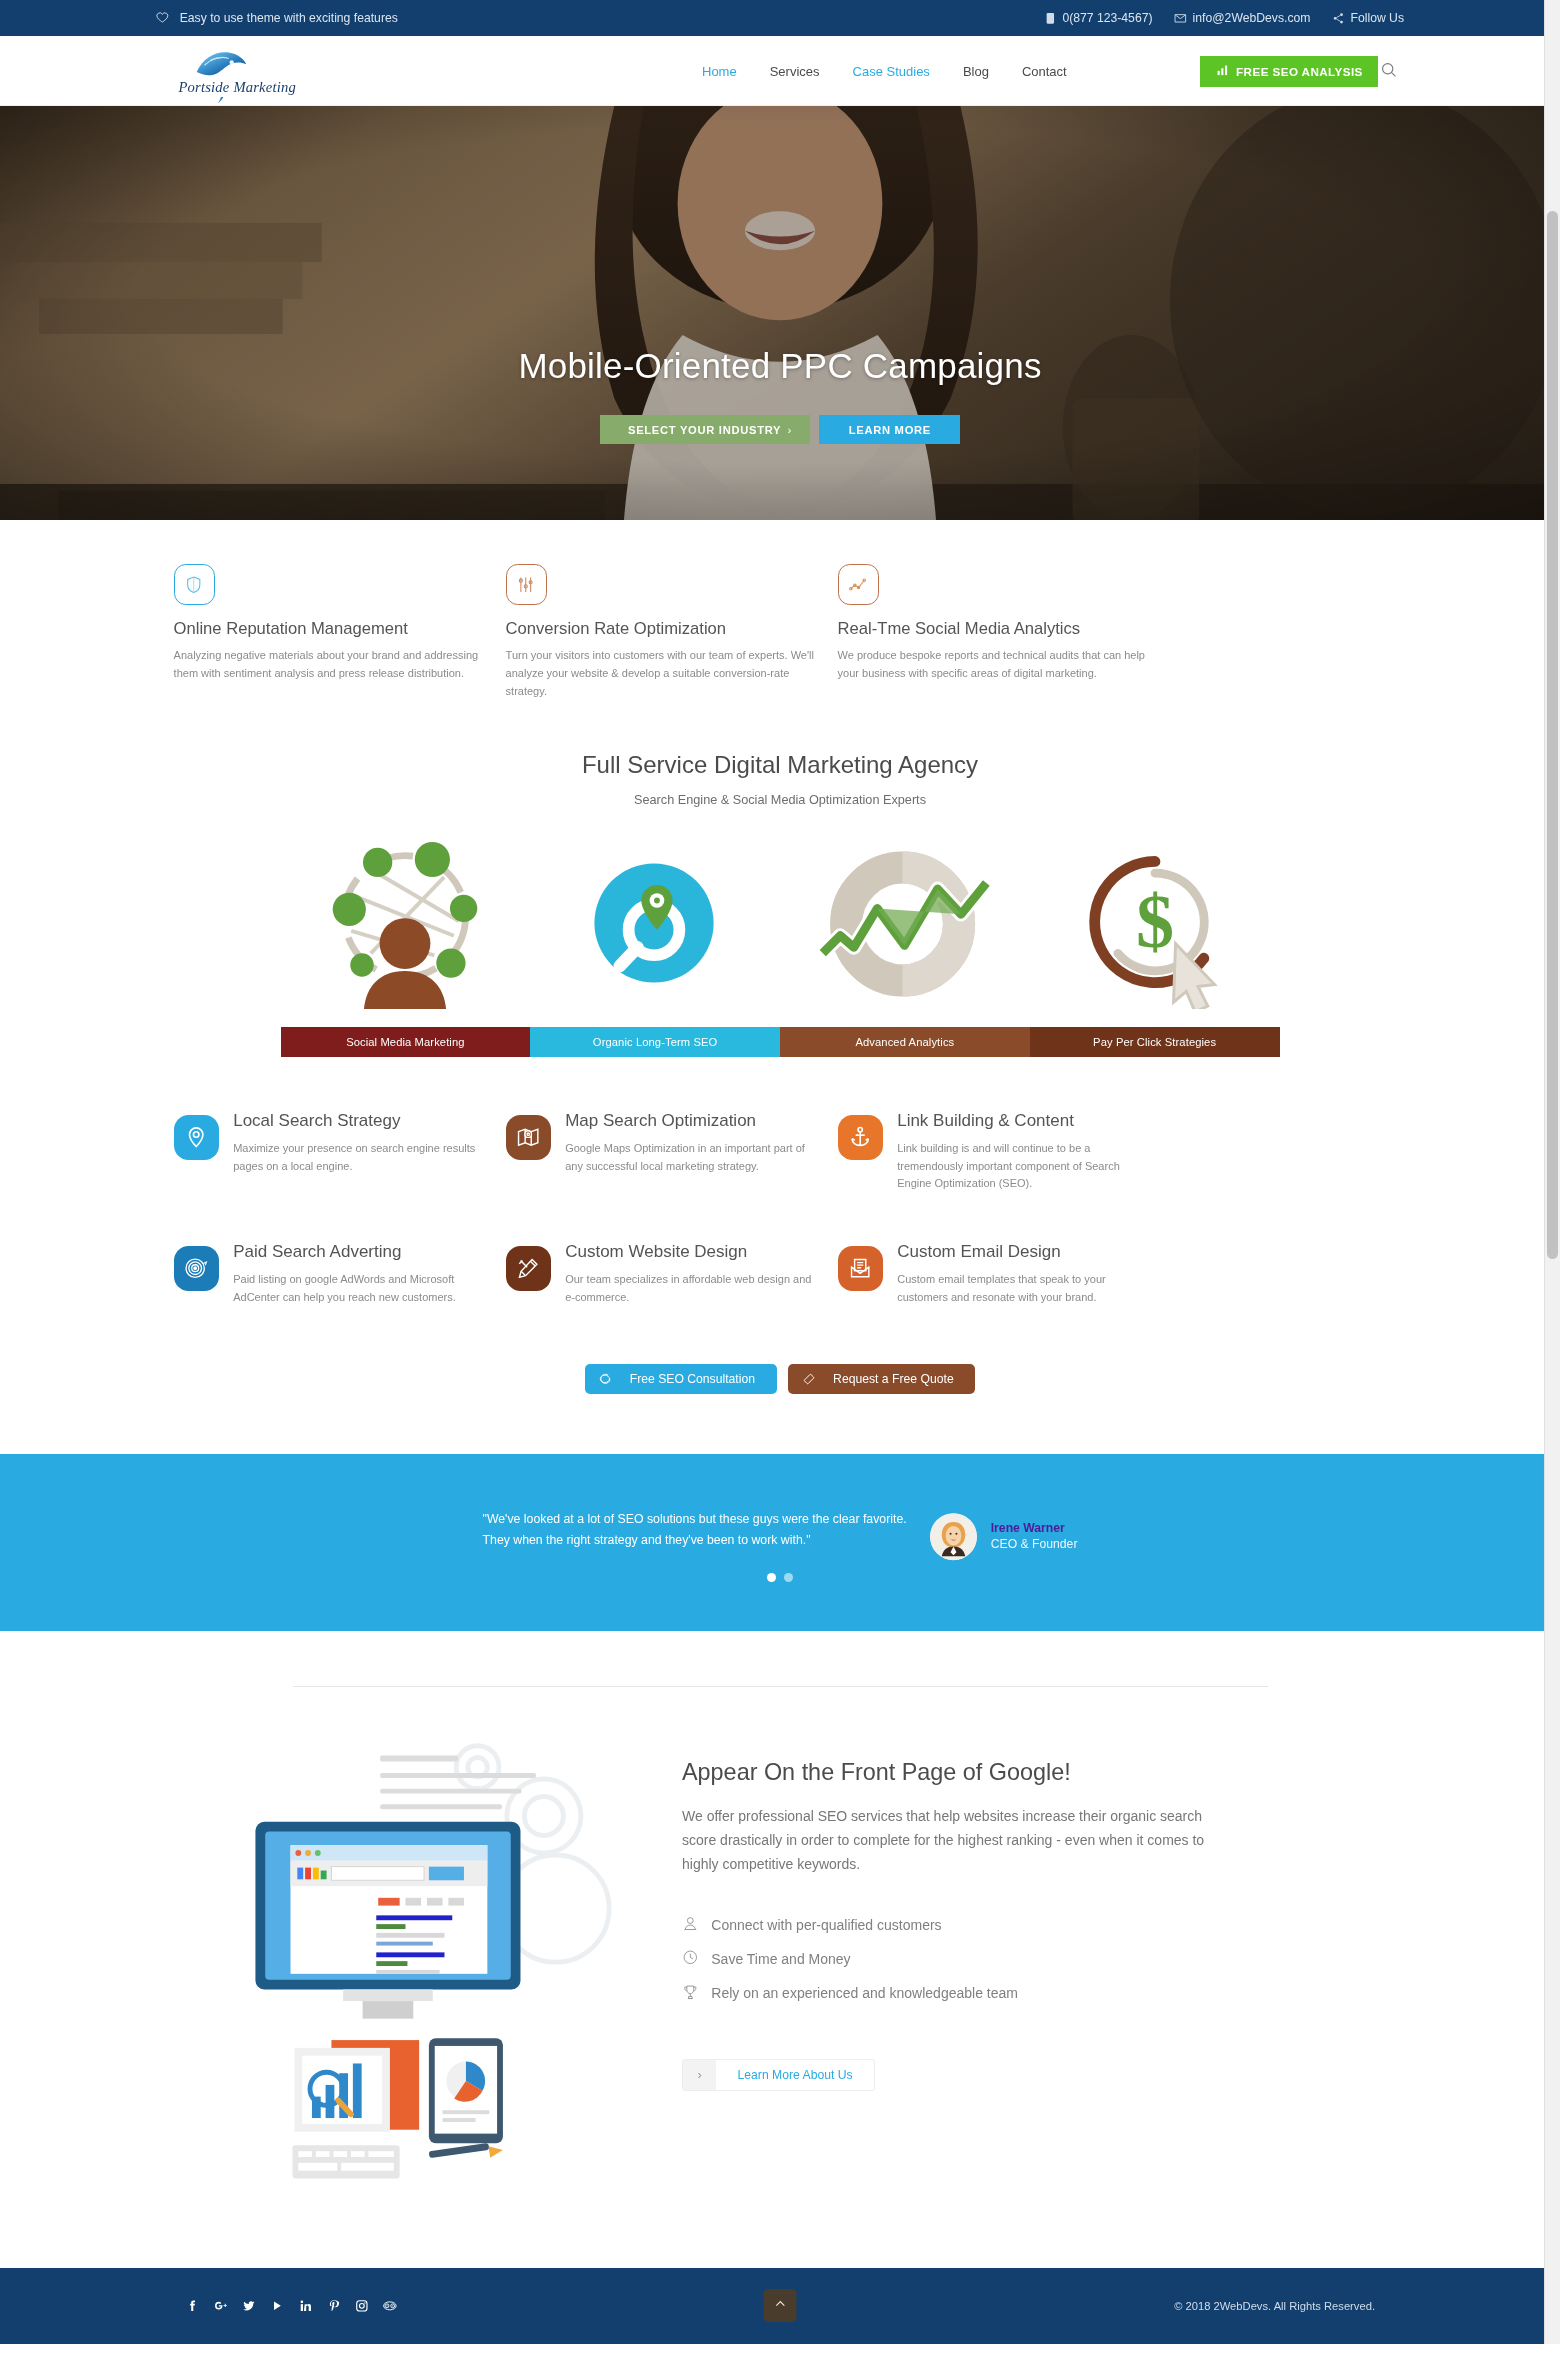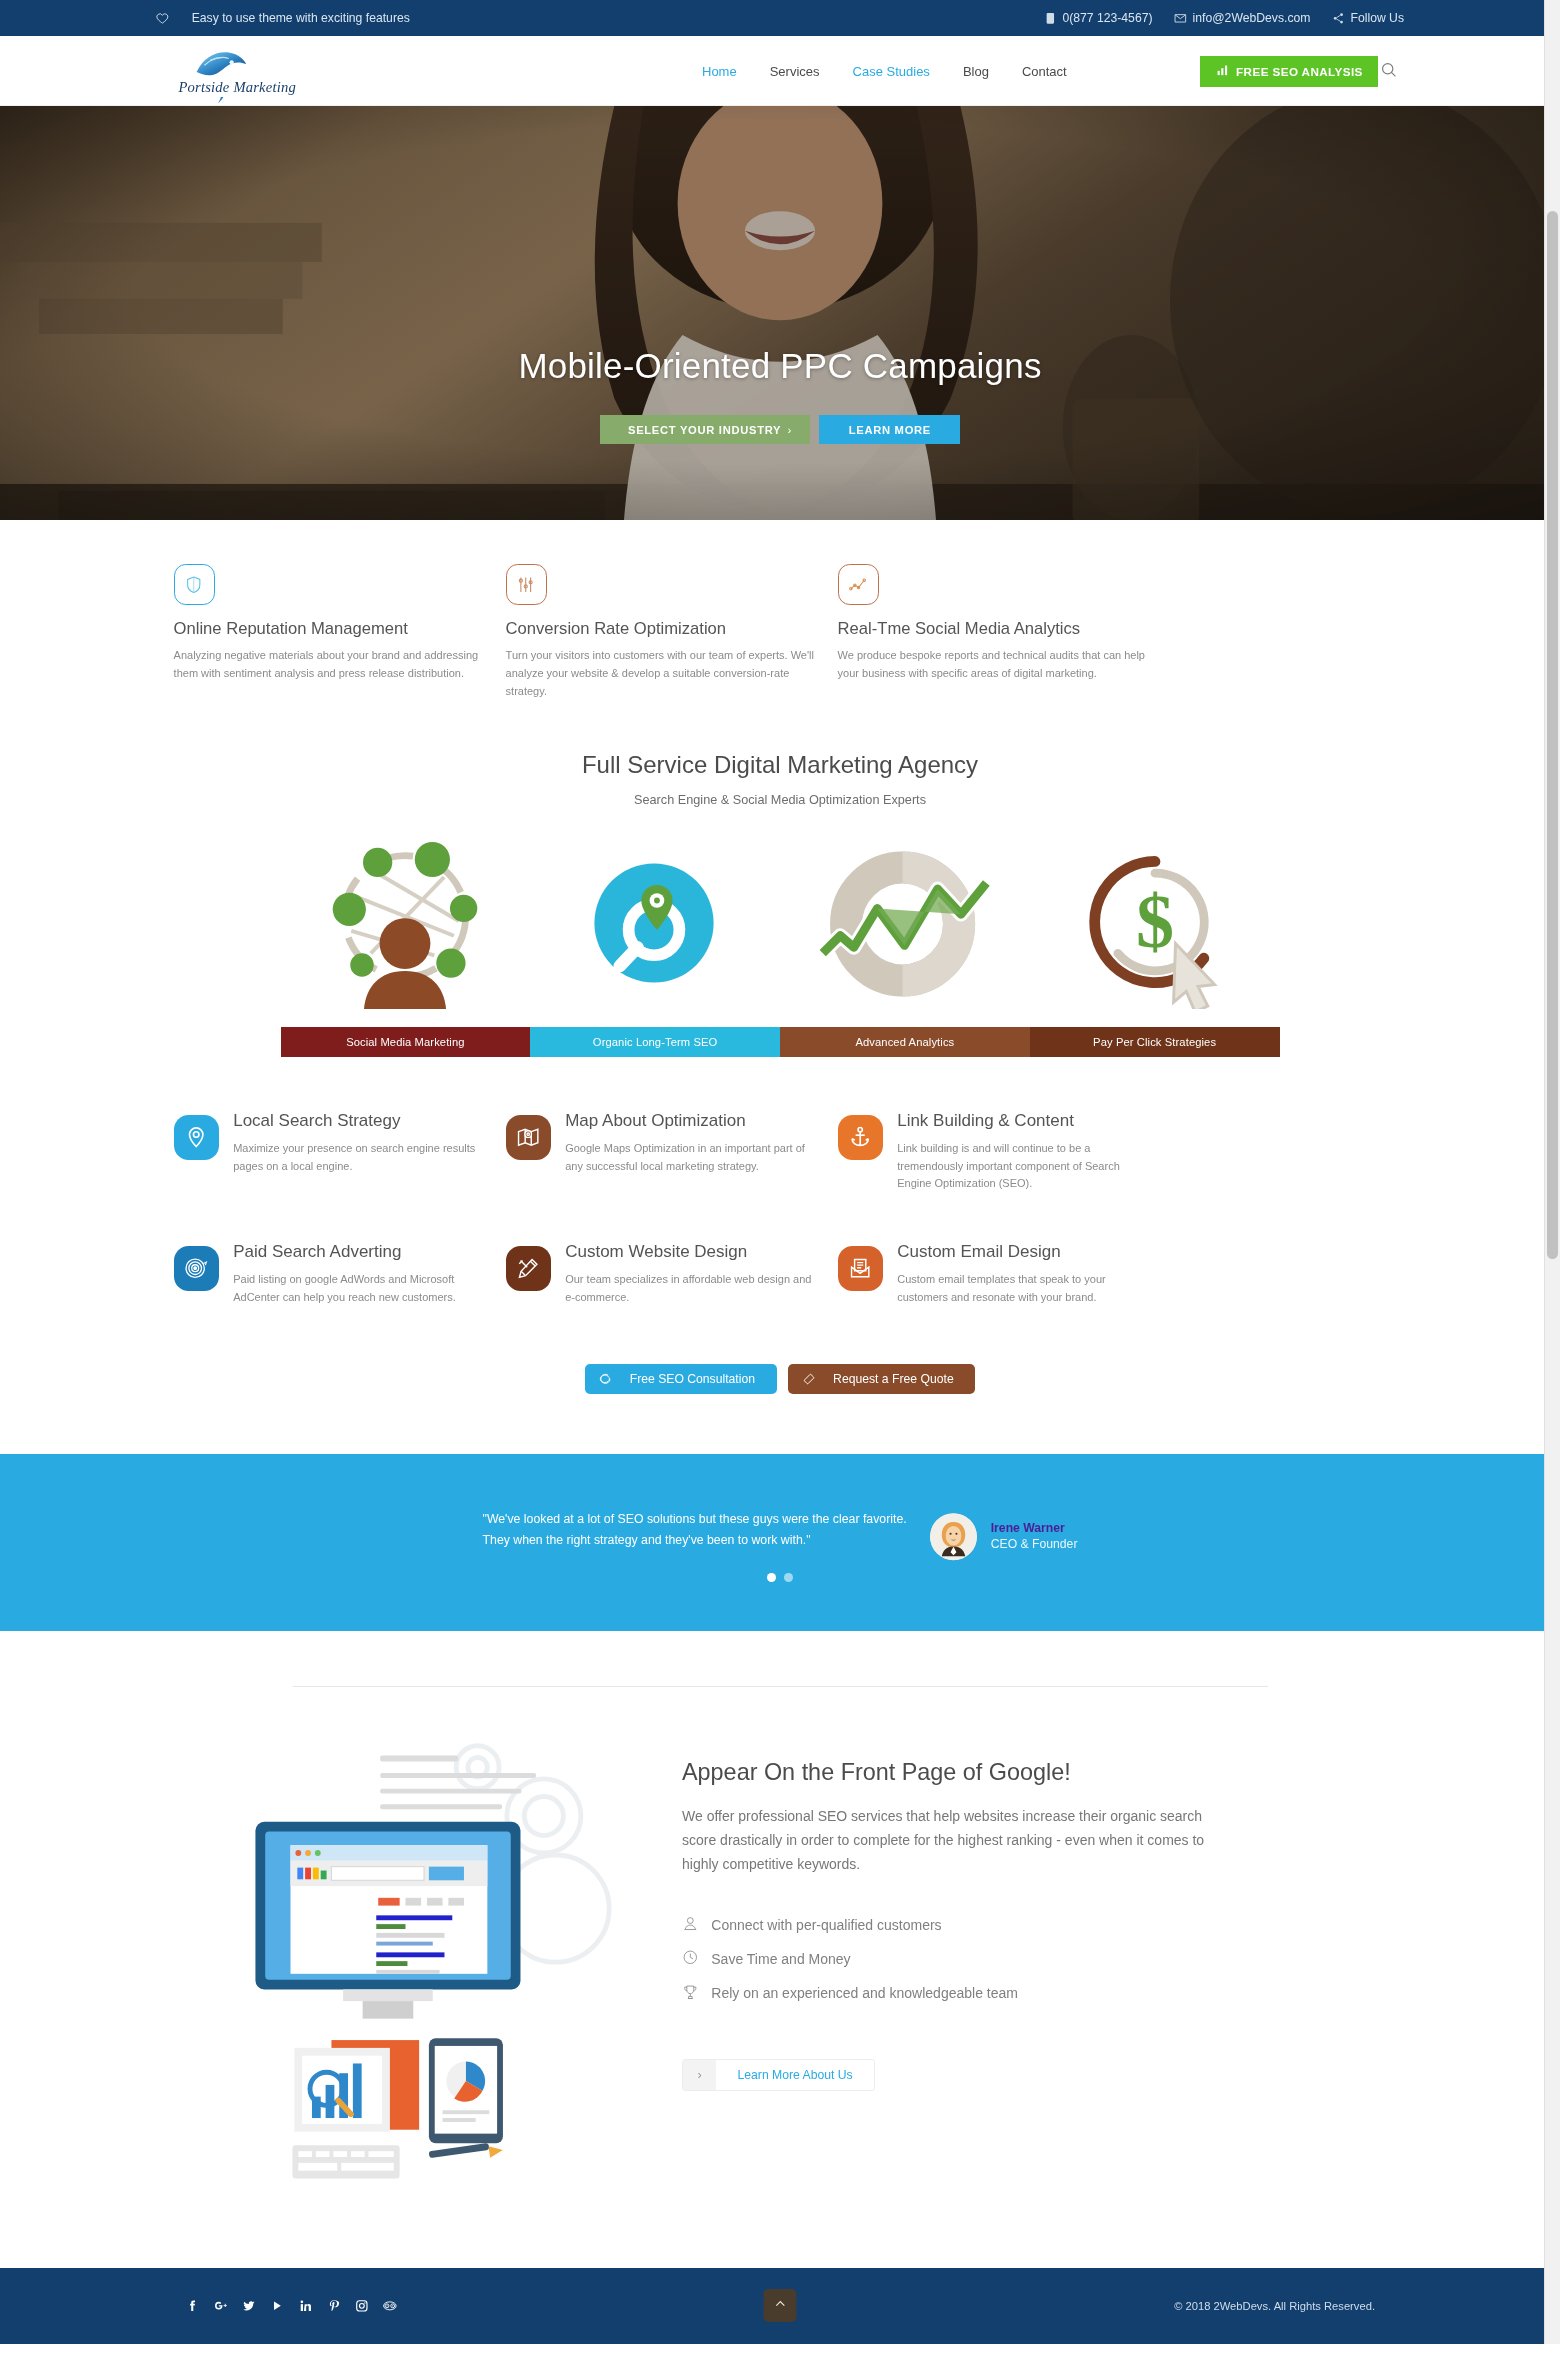--- a/index.html
+++ b/index.html
@@ -19,21 +19,21 @@
     display: flex;
     align-items: center;
     color: #dbe6f0;
     font-size: 12.2px;
     padding: 0 0 0 0;
   }
   .topbar-inner {
     width: 1248px; margin: 0 auto;
     display: flex; align-items: center; justify-content: space-between;
   }
-  .tb-left { display: flex; align-items: center; gap: 23px; white-space: nowrap; }
+  .tb-left { display: flex; gap: 11px; white-space: nowrap; }
   .tb-right { display: flex; align-items: center; gap: 21.5px; white-space: nowrap; }
   .tb-item { display: flex; align-items: center; gap: 5.9px; }
   .tb-icon { display: inline-flex; width: 12.7px; height: 12.7px; align-items: center; justify-content: center; opacity: .95; }
   .tb-icon svg { width: 12.7px; height: 12.7px; fill: #dbe6f0; }
 
   
   .navbar {
     background: #ffffff;
     height: 70px;
     border-bottom: 1px solid #f0f0f0;
@@ -497,21 +497,21 @@
     <div class="svc">
       <div class="svc-ico" style="background:#8a4b2a">
         <svg viewBox="0 0 24 24" fill="none" stroke="#fff" stroke-width="1.4">
           <path d="M2.5 6.5 9 4.2l6 2.3 6.5-2.3v13.3L15 19.8l-6-2.3-6.5 2.3z"></path>
             <path d="M9 4.2v13.3M15 6.5v13.3"></path>
           <circle cx="12" cy="9" r="3.2" fill="#8a4b2a"></circle>
             <circle cx="12" cy="9" r="1.2"></circle>
         </svg>
       </div>
       <div>
-        <div class="svc-title">Map About Optimization</div>
+        <div class="svc-title">Map Search Optimization</div>
         <div class="svc-desc">Google Maps Optimization in an important part of any successful local marketing strategy.</div>
       </div>
     </div>
     <div class="svc">
       <div class="svc-ico" style="background:#e8762a">
         <svg viewBox="0 0 24 24" fill="none" stroke="#fff" stroke-width="1.6">
           <circle cx="12" cy="4.6" r="2.1"></circle>
             <path d="M12 6.7V20"></path>
             <path d="M7.5 10h9"></path>
           <path d="M4 13.5c0 4 3.6 6.5 8 6.5s8-2.5 8-6.5"></path>

